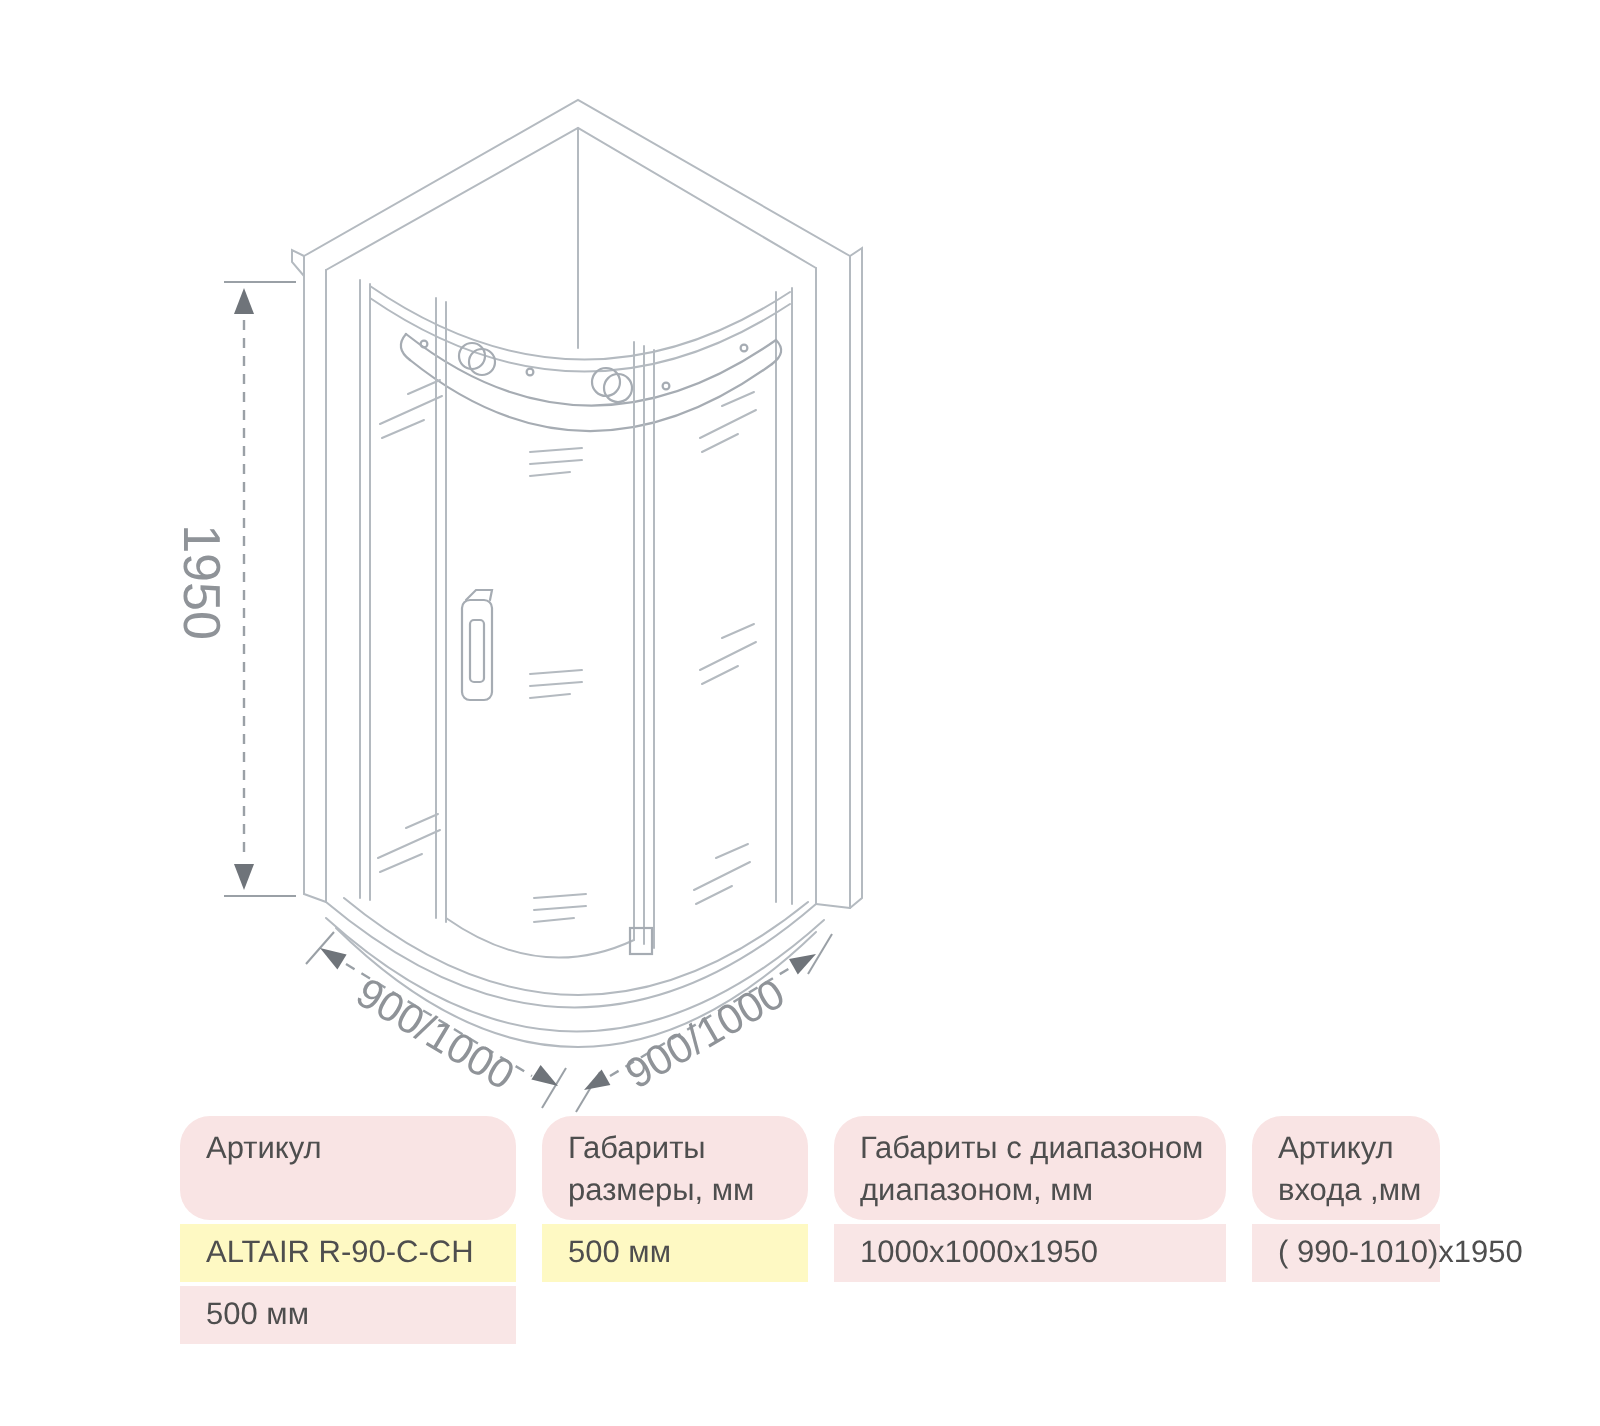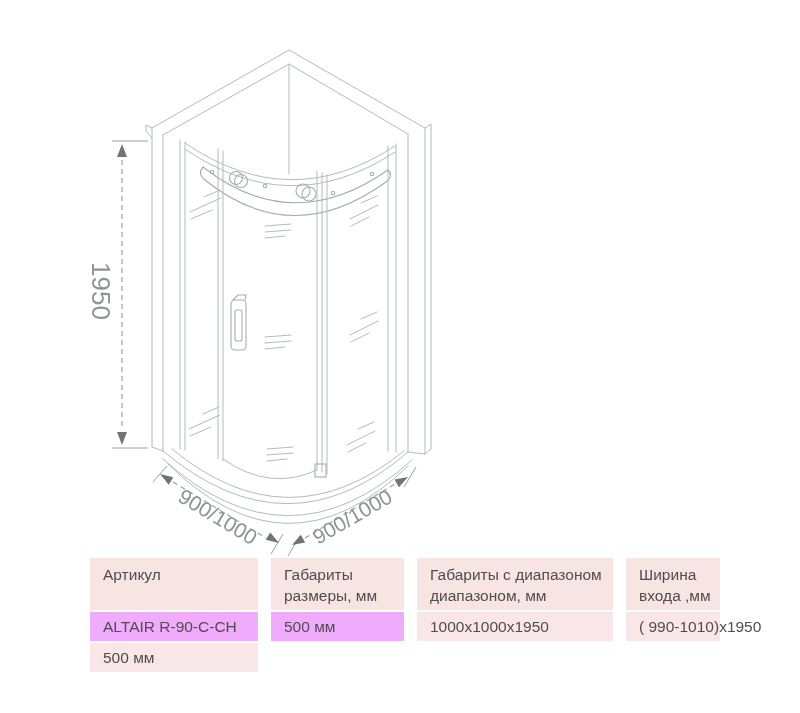--- a/index.html
+++ b/index.html
@@ -10,22 +10,22 @@
   .drawing .unit2{stroke:#a6acb3;stroke-width:1.1;fill:none;stroke-linecap:round;}
   .drawing .dim{stroke:#9aa0a6;stroke-width:1;fill:none;}
   .drawing .dimdash{stroke:#9aa0a6;stroke-width:1.2;fill:none;stroke-dasharray:5 4;}
   .drawing .arrow{fill:#6f747a;stroke:none;}
   .dim-label{fill:#8f9398;font-family:"Liberation Sans",sans-serif;}
   .spec-table{position:absolute;left:90px;top:558px;display:grid;
       grid-template-columns:168px 133px 196px 94px;
       grid-template-rows:52px 29px 29px;
       column-gap:13px;row-gap:2px;
       font-size:15.5px;color:#4e4e4e;}
-  .hcell{background:#f9e4e4;padding:6px 0 0 13px;line-height:21px;}
-  .dcell{background:#f0abfc;line-height:29px;padding-left:13px;white-space:nowrap;}
+  .hcell{background:#f9e4e4;padding:6px 0 0 13px;line-height:21px;border-radius:15px;}
+  .dcell{background:#fef9c3;line-height:29px;padding-left:13px;white-space:nowrap;}
   .dcell.alt{background:#f9e6e6;}
 </style>
 </head>
 <body>
 
 <div class="page">
 
   <svg class="drawing" width="800" height="560" viewBox="0 0 800 560">
 
     <g>
@@ -132,21 +132,21 @@
       <polygon class="arrow" points="292,545 305.2,542.5 300.8,534.7"></polygon>
       <polygon class="arrow" points="408,477 398.9,487.3 394.5,479.5"></polygon>
       <text class="dim-label" transform="translate(356,523) rotate(-30)" font-size="21" text-anchor="middle">900/1000</text>
     </g>
   </svg>
 
   <div class="spec-table">
     <div class="hcell">Артикул</div>
     <div class="hcell">Габариты размеры, мм</div>
     <div class="hcell">Габариты с диапазоном диапазоном, мм</div>
-    <div class="hcell">Ширина входа ,мм</div>
+    <div class="hcell">Артикул входа ,мм</div>
 
     <div class="dcell">ALTAIR R-90-C-CH</div>
     <div class="dcell">500 мм</div>
 
     <div class="dcell alt">1000x1000x1950</div>
     <div class="dcell alt">( 990-1010)x1950</div>
     <div class="dcell alt">500 мм</div>
   </div>
 
 </div>

